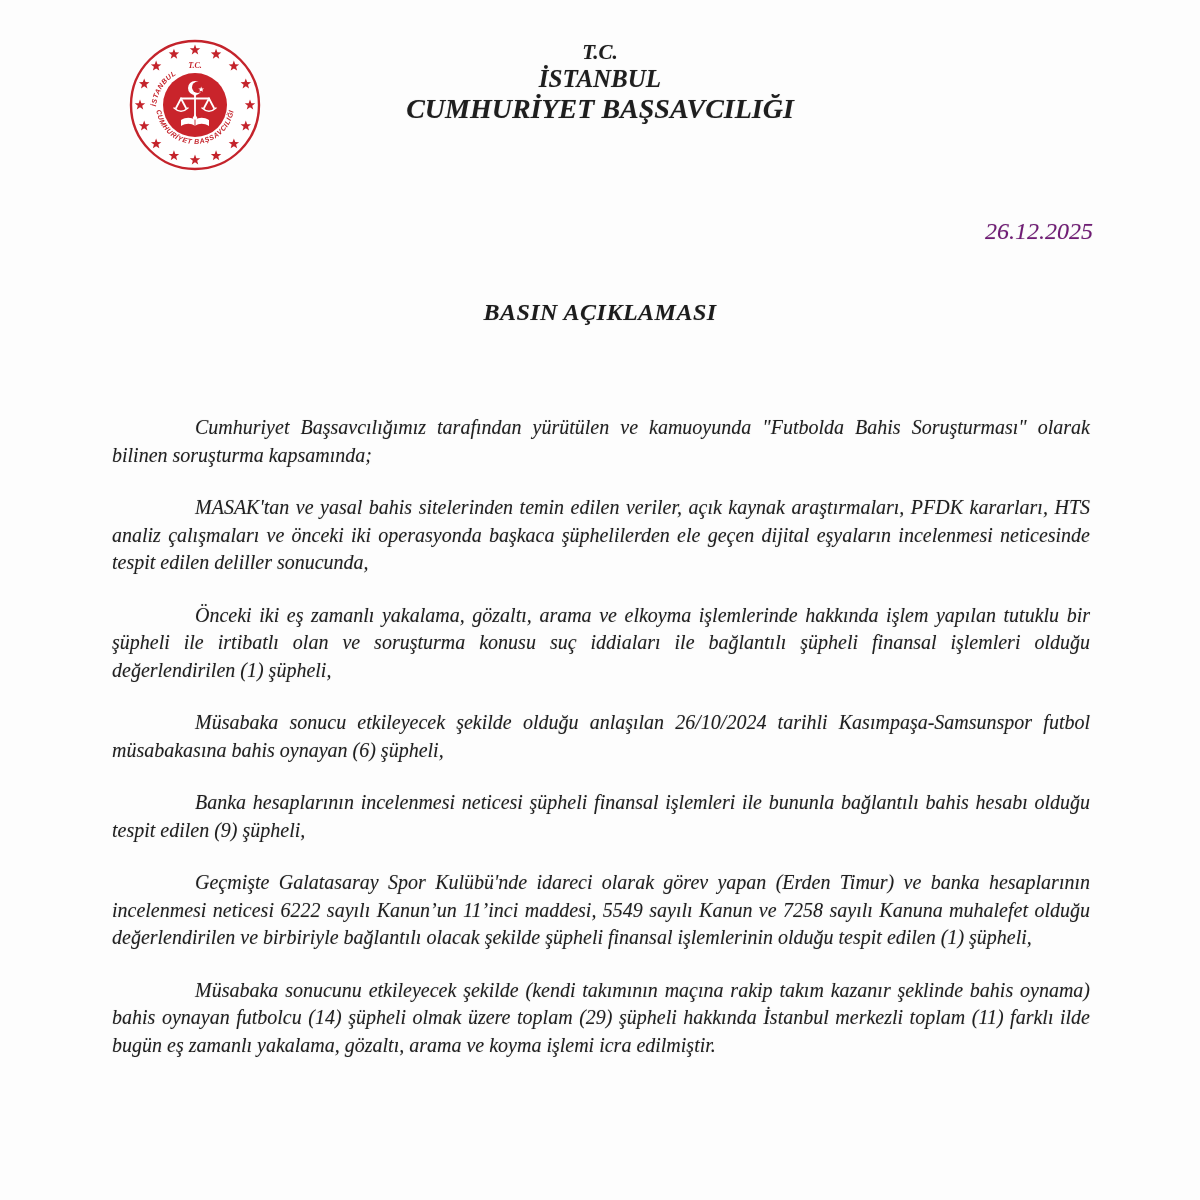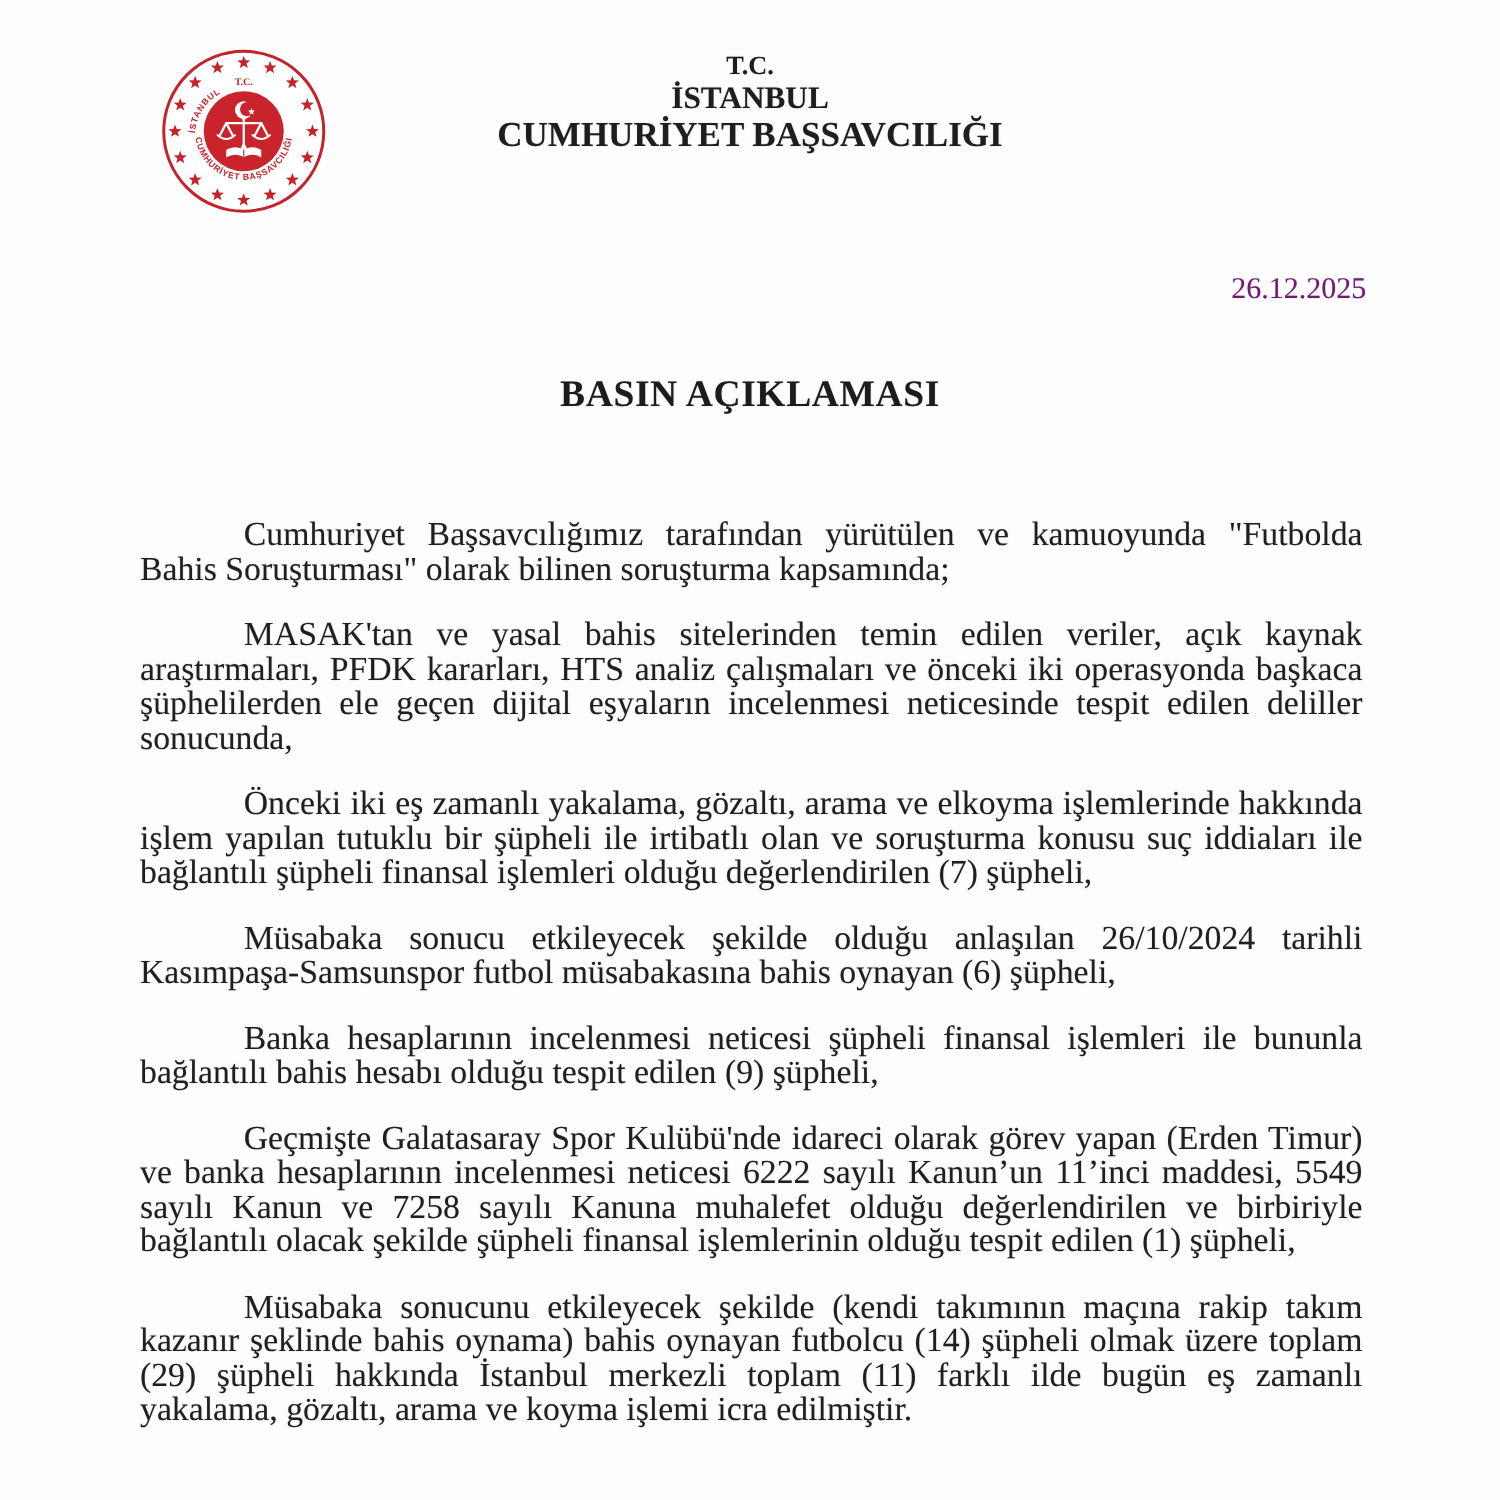--- a/index.html
+++ b/index.html
@@ -4,20 +4,21 @@
 <style>
   html, body { margin:0; padding:0; }
   .page {
     position: relative;
     width: 1200px;
     height: 1200px;
     background: #fdfdfd;
     font-family: "Liberation Serif", "DejaVu Serif", serif;
     color: #222;
     overflow: hidden;
+    font-style: italic;
   }
   .scan-text { text-shadow: 0 0 1px rgba(70,70,70,0.35); }
 
   .emblem {
     position: absolute;
     left: 128px;
     top: 38px;
     width: 134px;
     height: 134px;
   }
@@ -42,36 +43,36 @@
     font-size: 24px;
     color: #701a75;
   }
 
   .doc-title {
     position: absolute;
     top: 299px;
     left: 0;
     width: 100%;
     text-align: center;
-    font-size: 30px;
+    font-size: 24px;
     font-weight: bold;
     letter-spacing: 0.5px;
     margin: 0;
     color: #1c1c1c;
   }
 
   .doc-body {
     position: absolute;
     top: 414px;
     left: 112px;
     width: 978px;
   }
   .doc-body p {
     margin: 0 0 25px 0;
-    font-size: 27px;
+    font-size: 20px;
     line-height: 27.5px;
     text-align: justify;
     text-indent: 83px;
     color: #1f1f1f;
   }
 </style>
 </head>
 <body>
 
 <div class="page">
@@ -143,20 +144,20 @@
     <div class="h-office">CUMHURİYET BAŞSAVCILIĞI</div>
   </div>
 
   <div class="doc-date scan-text">26.12.2025</div>
 
   <h1 class="doc-title scan-text">BASIN AÇIKLAMASI</h1>
 
   <main class="doc-body scan-text">
     <p>Cumhuriyet Başsavcılığımız tarafından yürütülen ve kamuoyunda "Futbolda Bahis Soruşturması" olarak bilinen soruşturma kapsamında;</p>
     <p>MASAK'tan ve yasal bahis sitelerinden temin edilen veriler, açık kaynak araştırmaları, PFDK kararları, HTS analiz çalışmaları ve önceki iki operasyonda başkaca şüphelilerden ele geçen dijital eşyaların incelenmesi neticesinde tespit edilen deliller sonucunda,</p>
-    <p>Önceki iki eş zamanlı yakalama, gözaltı, arama ve elkoyma işlemlerinde hakkında işlem yapılan tutuklu bir şüpheli ile irtibatlı olan ve soruşturma konusu suç iddiaları ile bağlantılı şüpheli finansal işlemleri olduğu değerlendirilen (7) şüpheli,</p>
+    <p>Önceki iki eş zamanlı yakalama, gözaltı, arama ve elkoyma işlemlerinde hakkında işlem yapılan tutuklu bir şüpheli ile irtibatlı olan ve soruşturma konusu suç iddiaları ile bağlantılı şüpheli finansal işlemleri olduğu değerlendirilen (1) şüpheli,</p>
     <p>Müsabaka sonucu etkileyecek şekilde olduğu anlaşılan 26/10/2024 tarihli Kasımpaşa-Samsunspor futbol müsabakasına bahis oynayan (6) şüpheli,</p>
     <p>Banka hesaplarının incelenmesi neticesi şüpheli finansal işlemleri ile bununla bağlantılı bahis hesabı olduğu tespit edilen (9) şüpheli,</p>
     <p>Geçmişte Galatasaray Spor Kulübü'nde idareci olarak görev yapan (Erden Timur) ve banka hesaplarının incelenmesi neticesi 6222 sayılı Kanun’un 11’inci maddesi, 5549 sayılı Kanun ve 7258 sayılı Kanuna muhalefet olduğu değerlendirilen ve birbiriyle bağlantılı olacak şekilde şüpheli finansal işlemlerinin olduğu tespit edilen (1) şüpheli,</p>
     <p>Müsabaka sonucunu etkileyecek şekilde (kendi takımının maçına rakip takım kazanır şeklinde bahis oynama) bahis oynayan futbolcu (14) şüpheli olmak üzere toplam (29) şüpheli hakkında İstanbul merkezli toplam (11) farklı ilde bugün eş zamanlı yakalama, gözaltı, arama ve koyma işlemi icra edilmiştir.</p>
   </main>
 
 </div>
 
 </body></html>

